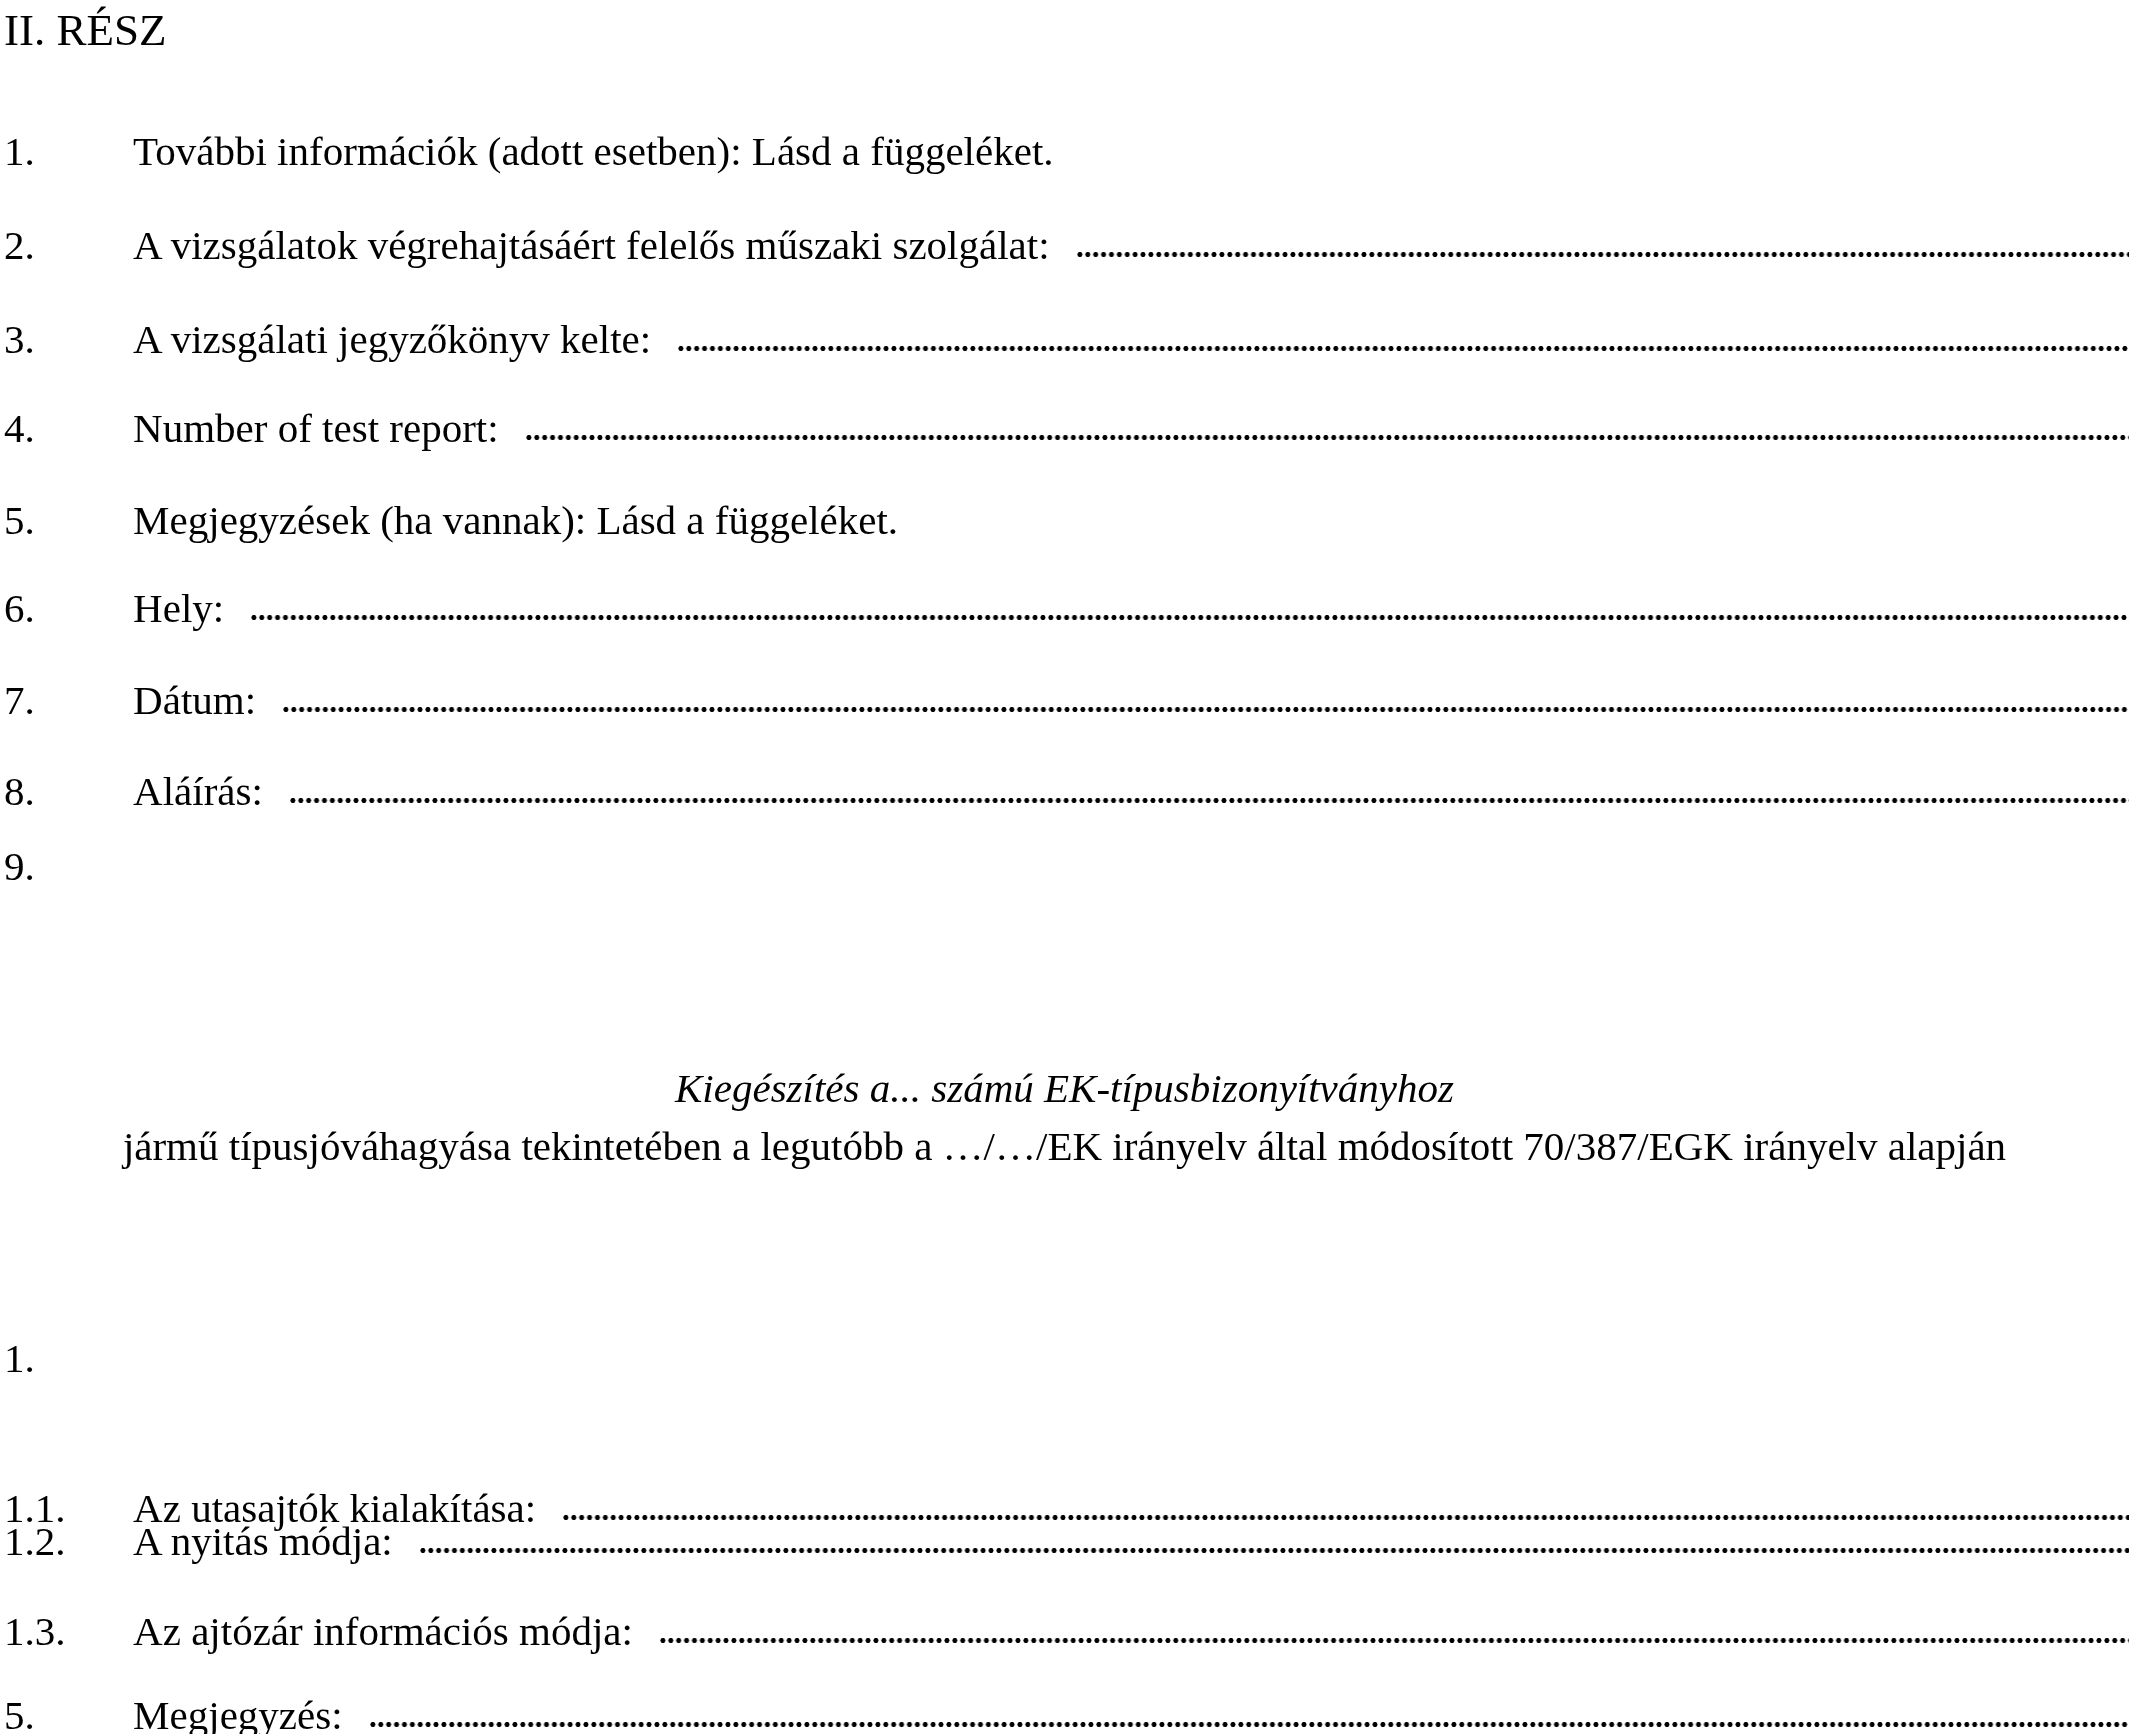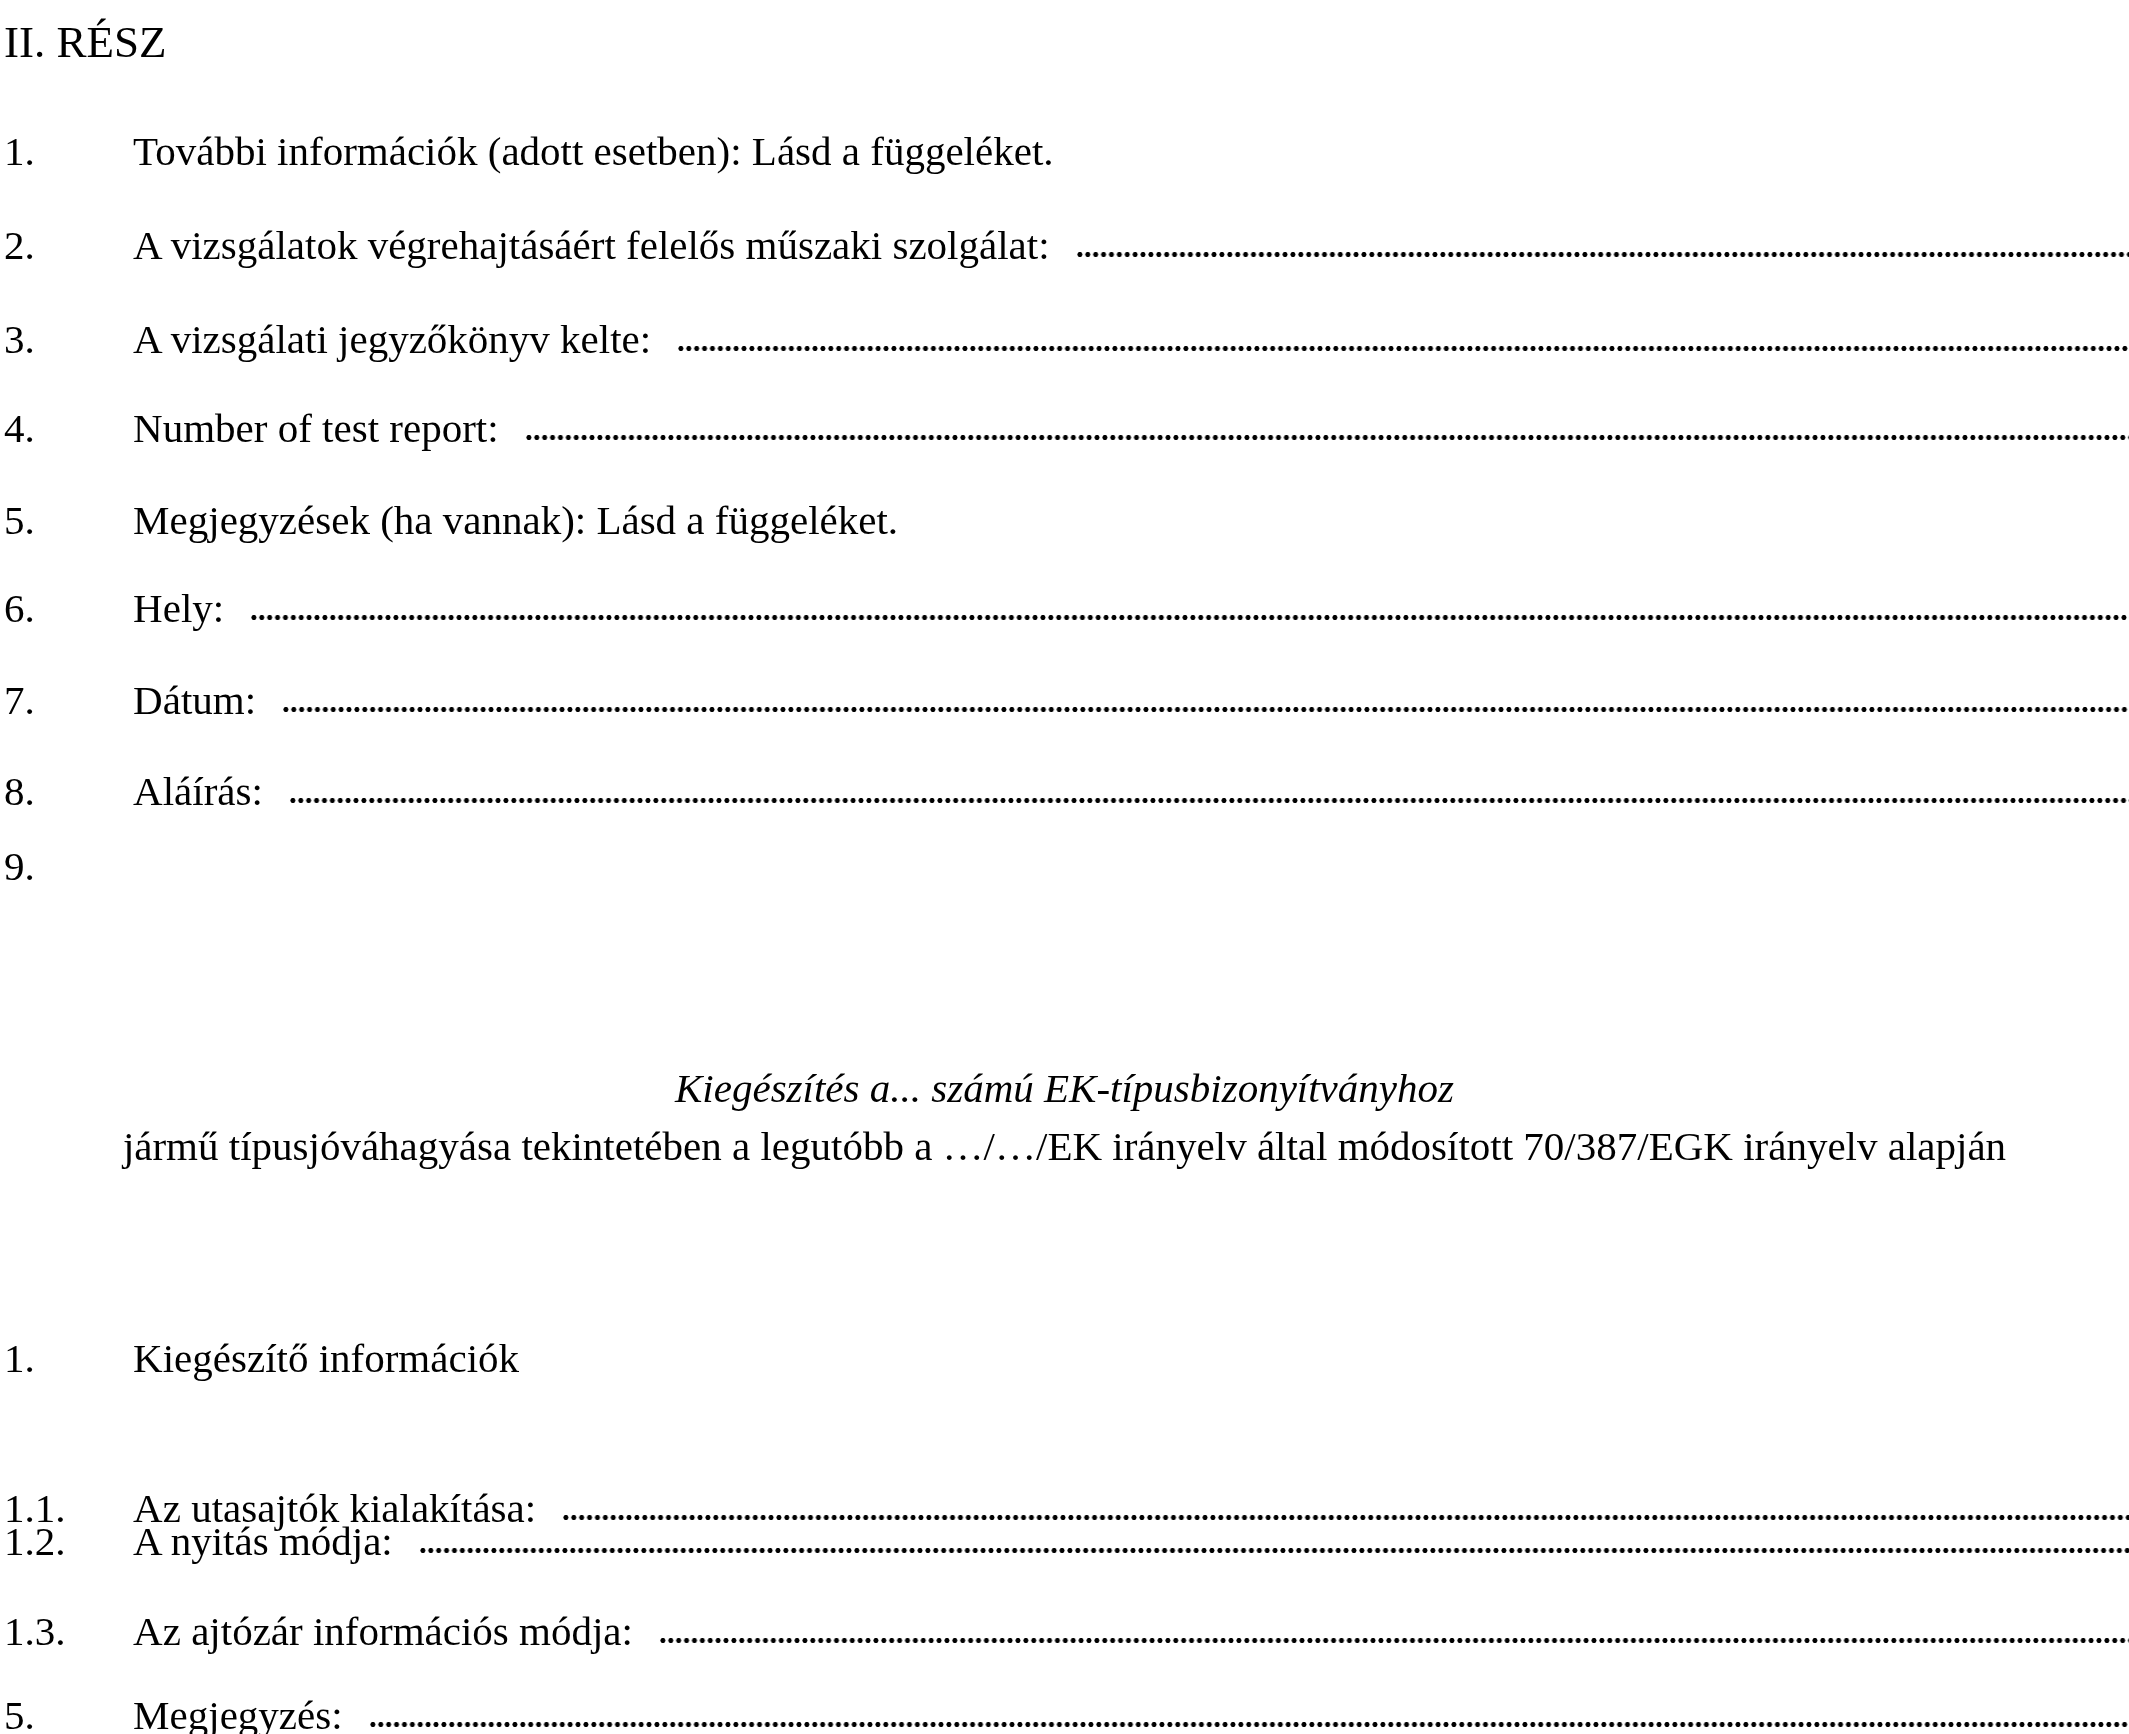--- a/index.html
+++ b/index.html
@@ -10,21 +10,21 @@
   body {
     width: 2129px;
     height: 1734px;
     position: relative;
     overflow: hidden;
     color: #000000;
     font-family: "Liberation Serif", "DejaVu Serif", serif;
   }
   .doc-title {
     position: absolute;
-    top: 15px;
+    top: 3px;
     left: 4.1px;
     font-size: 45px;
     line-height: 54px;
     font-weight: normal;
     margin: 0;
     white-space: nowrap;
   }
   .row {
     position: absolute;
     left: 4.1px;
@@ -116,21 +116,20 @@
     </div>
   </div>
 
 <div class="center-line italic" style="top: 1064px;">Kiegészítés a... számú EK-típusbizonyítványhoz</div>
 
 <div class="center-line" style="top: 1122px;">jármű típusjóváhagyása tekintetében a legutóbb a …/…/EK irányelv által módosított 70/387/EGK irányelv alapján</div>
 
 <div id="addendum-rows">
     <div class="row" style="top: 1334px;">
       <span class="num">1.</span>
-      <span class="label no-dots">Kiegészítő információk</span>
     </div>
     <div class="row" style="top: 1484px;">
       <span class="num">1.1.</span>
       <span class="label">Az utasajtók kialakítása:</span>
       <span class="dots"></span>
     </div>
     <div class="row" style="top: 1517px;">
       <span class="num">1.2.</span>
       <span class="label">A nyitás módja:</span>
       <span class="dots"></span>

